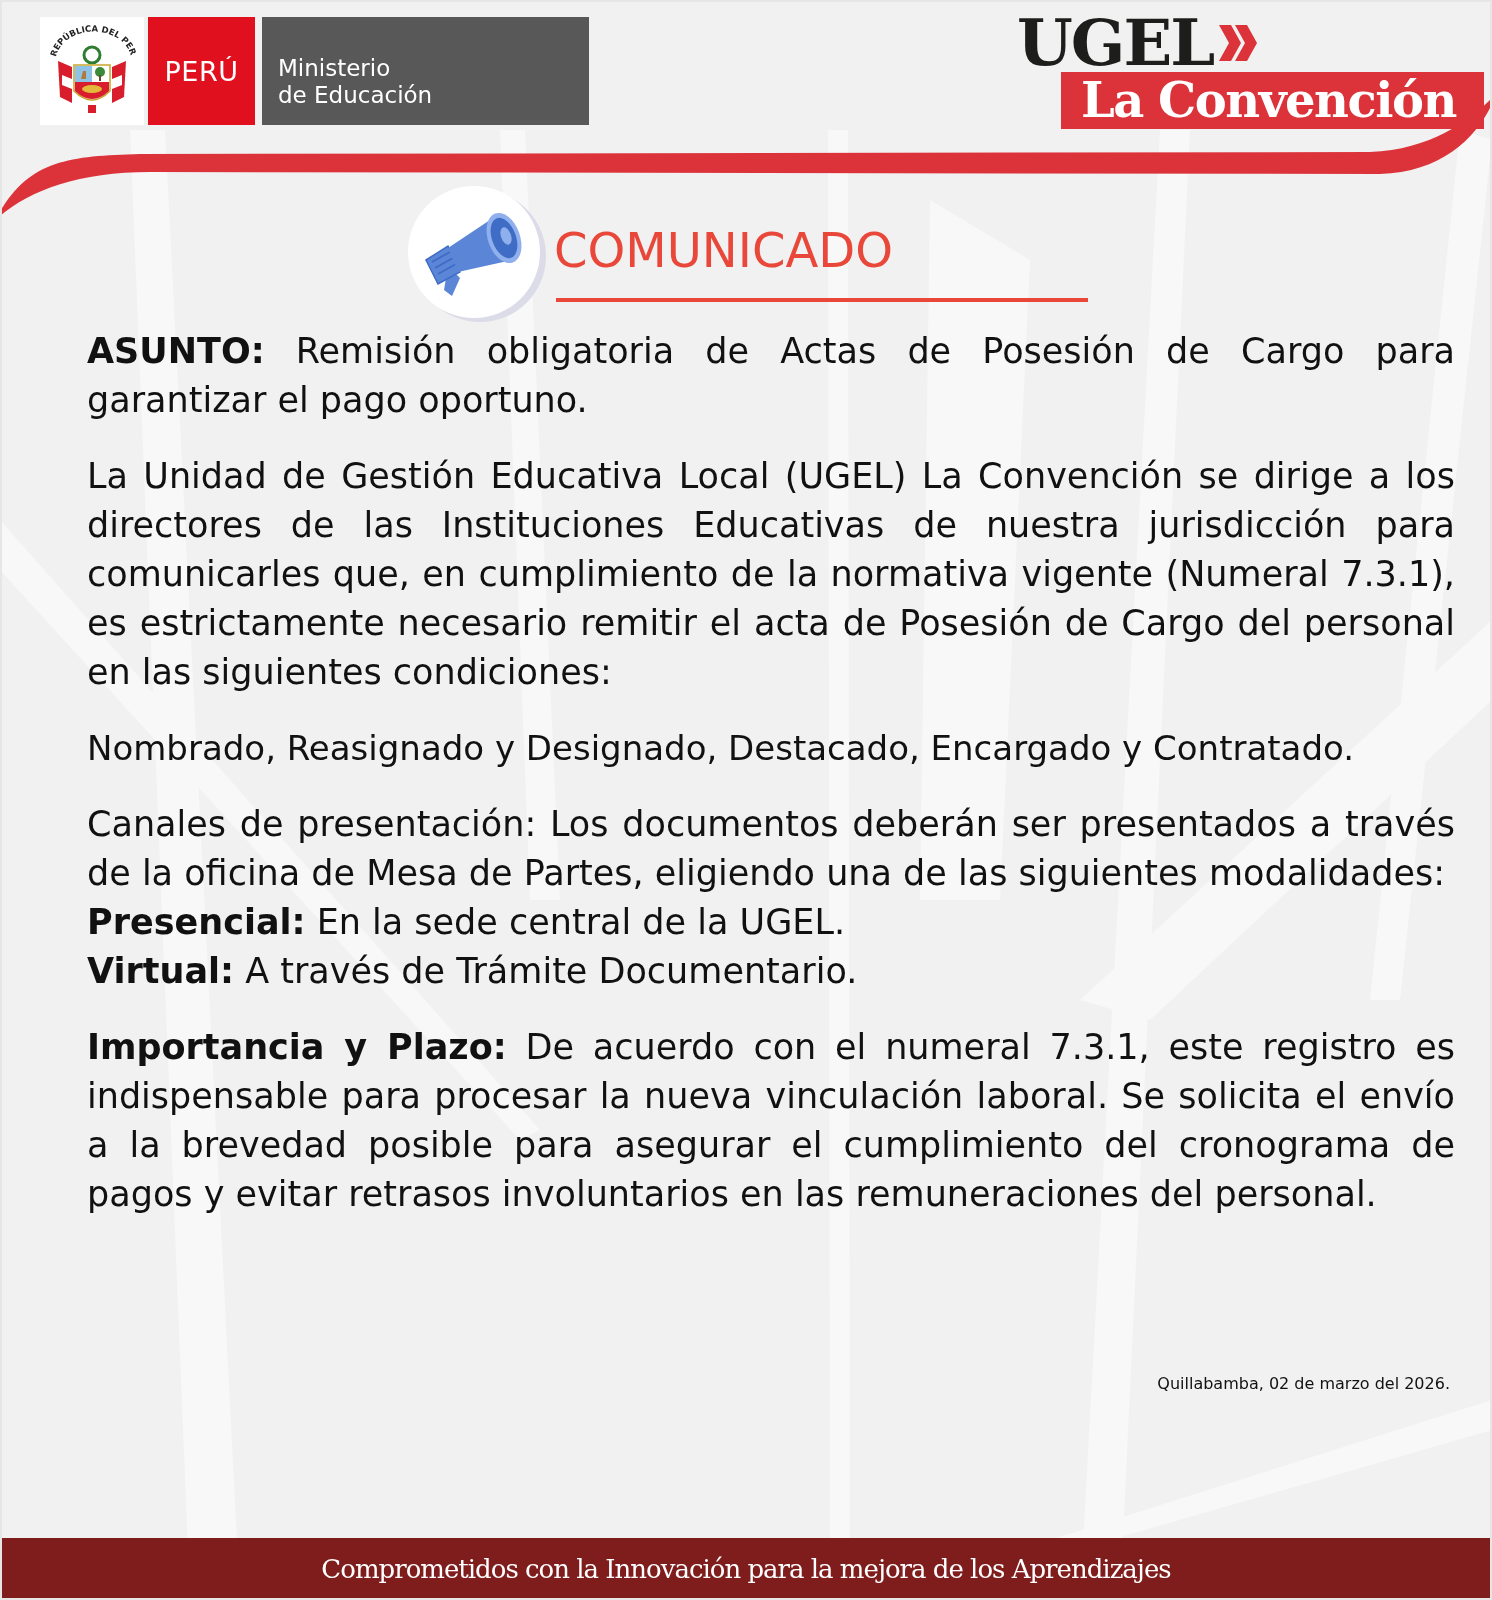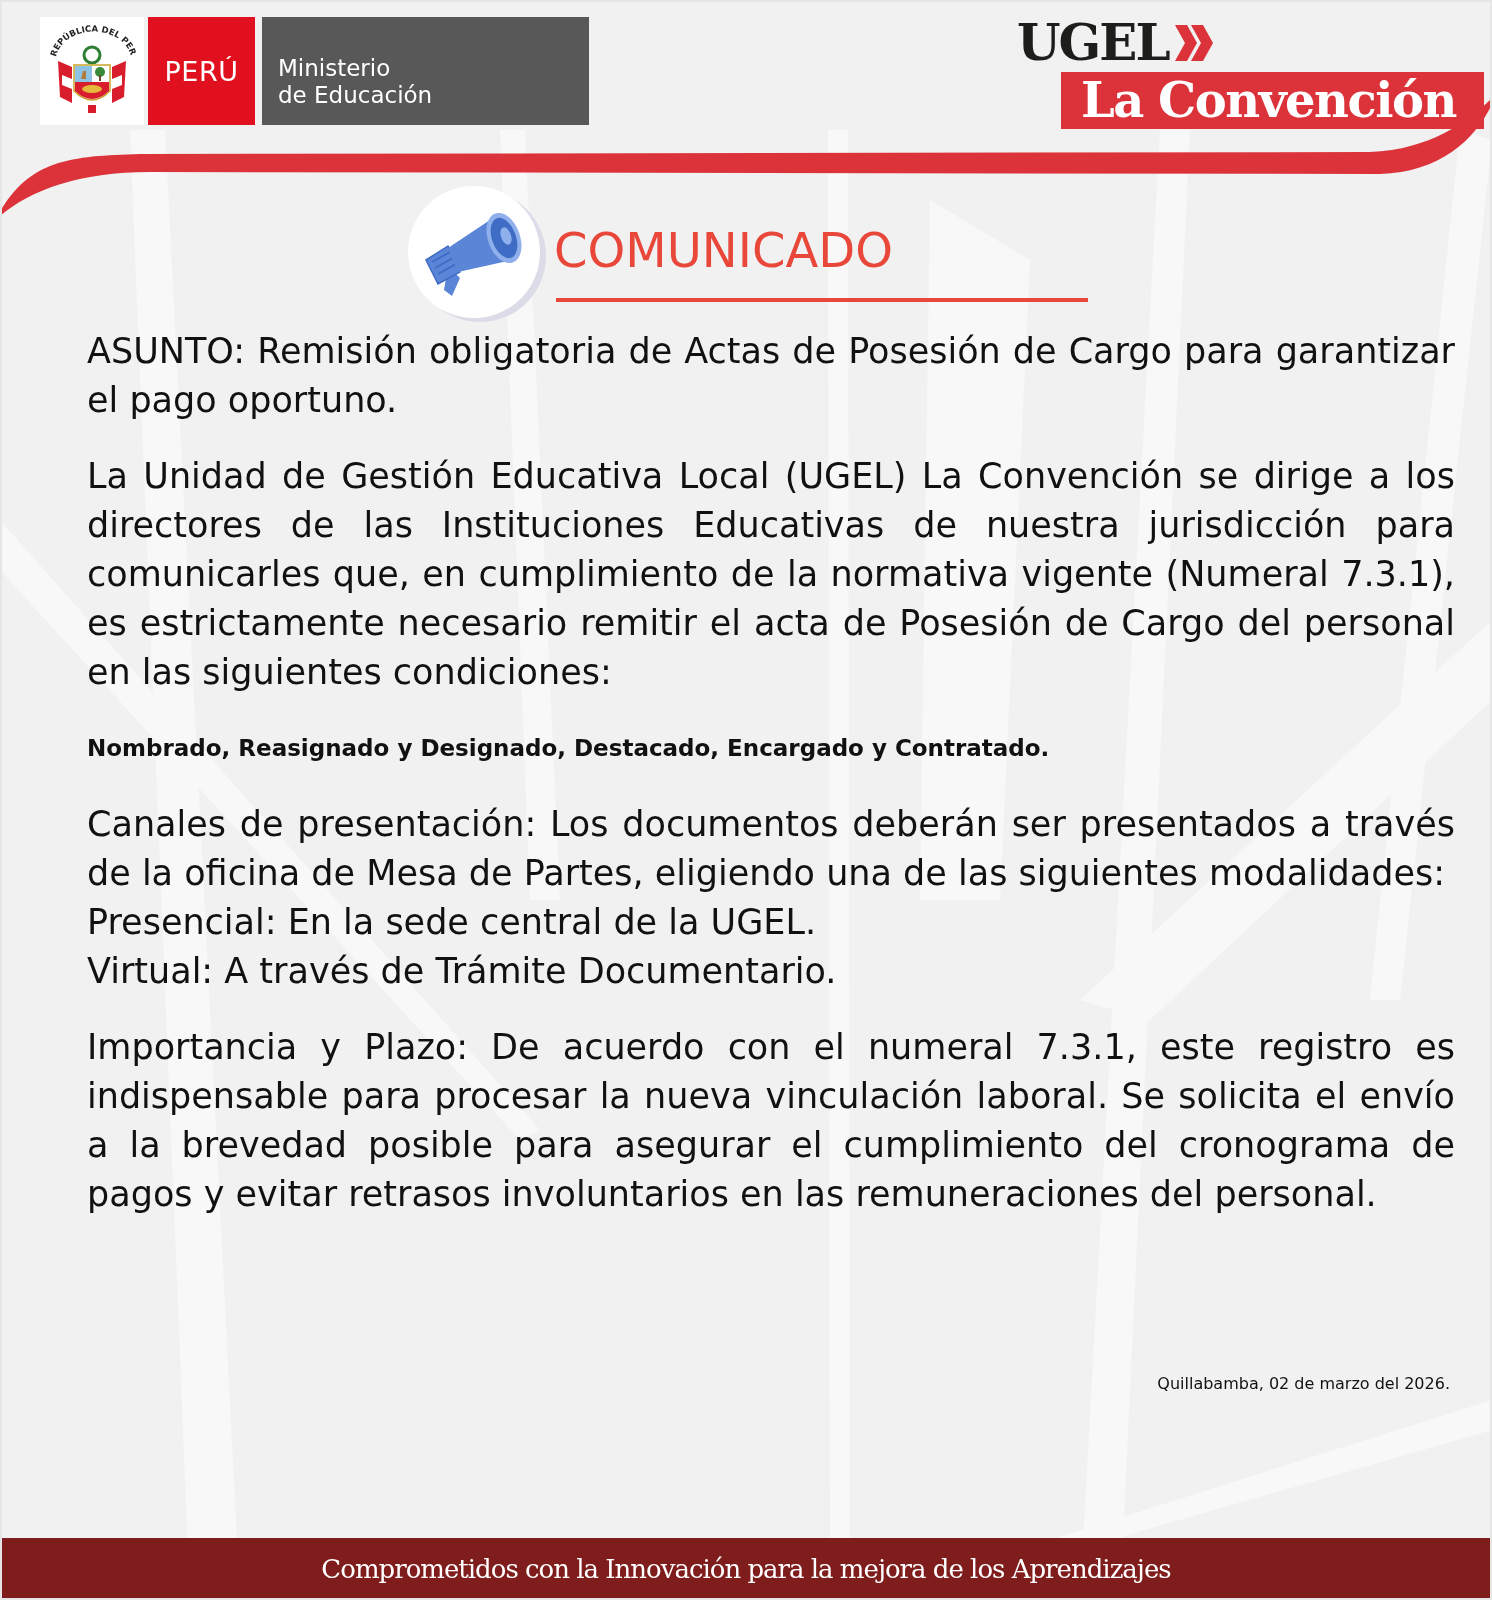--- a/index.html
+++ b/index.html
@@ -17,37 +17,37 @@
 
   
   .header { position: absolute; left: 0; top: 0; width: 1492px; height: 220px; }
   .minedu-logo { position: absolute; left: 40px; top: 17px; height: 108px; display: flex; }
   .escudo-box { width: 104px; height: 108px; background: #fff; display: flex; align-items: center; justify-content: center; }
   .peru-box { width: 107px; height: 108px; background: #e1101e; margin-left: 4px; display: flex; align-items: center; justify-content: center; color: #fff; font-family: "DejaVu Sans", sans-serif; font-size: 27px; letter-spacing: 0.5px; }
   .min-box { width: 327px; height: 108px; background: #585858; margin-left: 7px; color: #fff; font-family: "DejaVu Sans", sans-serif; font-size: 23px; line-height: 27px; padding: 38px 0 0 16px; }
   .min-box span { display: block; }
 
   .ugel-logo { position: absolute; left: 1017px; top: 14px; }
-  .ugel-word { font-family: "DejaVu Serif", serif; font-weight: bold; font-size: 50px; color: #1d1d1b; letter-spacing: -2px; line-height: 58px; display: flex; align-items: center; }
+  .ugel-word { font-family: "DejaVu Serif", serif; font-weight: bold; font-size: 64px; color: #1d1d1b; letter-spacing: -2px; line-height: 58px; display: flex; align-items: center; }
   .convencion-box { position: absolute; left: -3px; top: 58px; width: 423px; height: 57px; background: #dc333b; color: #fff; font-family: "DejaVu Serif", serif; font-weight: bold; font-size: 48px; letter-spacing: -1.5px; line-height: 57px; padding-left: 20px; white-space: nowrap; margin-left: 47px; }
 
   .swoosh { position: absolute; left: 0; top: 100px; }
 
   
   .title-wrap { position: absolute; left: 408px; top: 186px; height: 130px; }
   .mega-circle { position: absolute; left: 0; top: 0; width: 132px; height: 132px; border-radius: 50%; background: #fff; box-shadow: 6px 4px 0 #dcdbe8; }
   .title { position: absolute; left: 146px; top: 24px; font-family: "DejaVu Sans", sans-serif; font-size: 48px; color: #e8473a; letter-spacing: 0px; white-space: nowrap; line-height: 80px; }
   .title-underline { position: absolute; left: 148px; top: 112px; width: 532px; height: 4px; background: #e8473a; }
 
   
   .content { position: absolute; left: 87px; top: 327px; width: 1368px; font-family: "DejaVu Sans", sans-serif; font-size: 35px; line-height: 49px; color: #111; }
   .content p { text-align: justify; text-align-last: left; }
   .content .gap { margin-top: 27px; }
-  .b { font-weight: normal; }
-  .cond { font-weight: bold; font-size: 23px; line-height: 49px; text-align: left !important; }
+  .b { font-weight: bold; }
+  .cond { font-weight: normal; font-size: 34px; line-height: 49px; text-align: left !important; }
   .date { position: absolute; left: 0; top: 1374px; width: 1450px; text-align: right; font-size: 16px; color: #111; font-family: "DejaVu Sans", sans-serif; }
 
   
   .footer { position: absolute; left: 0; top: 1538px; width: 1492px; height: 62px; background: #7f1d1d; display: flex; align-items: center; justify-content: center; }
   .footer-text { color: #fff; font-family: "DejaVu Serif", serif; font-size: 26px; letter-spacing: -1px; margin-left: 0px; }
   .frame-edge { position: absolute; left: 0; top: 0; width: 1492px; height: 1600px; border: 2px solid #e6e6e6; pointer-events: none; }
 </style>
 </head>
 <body>
 

